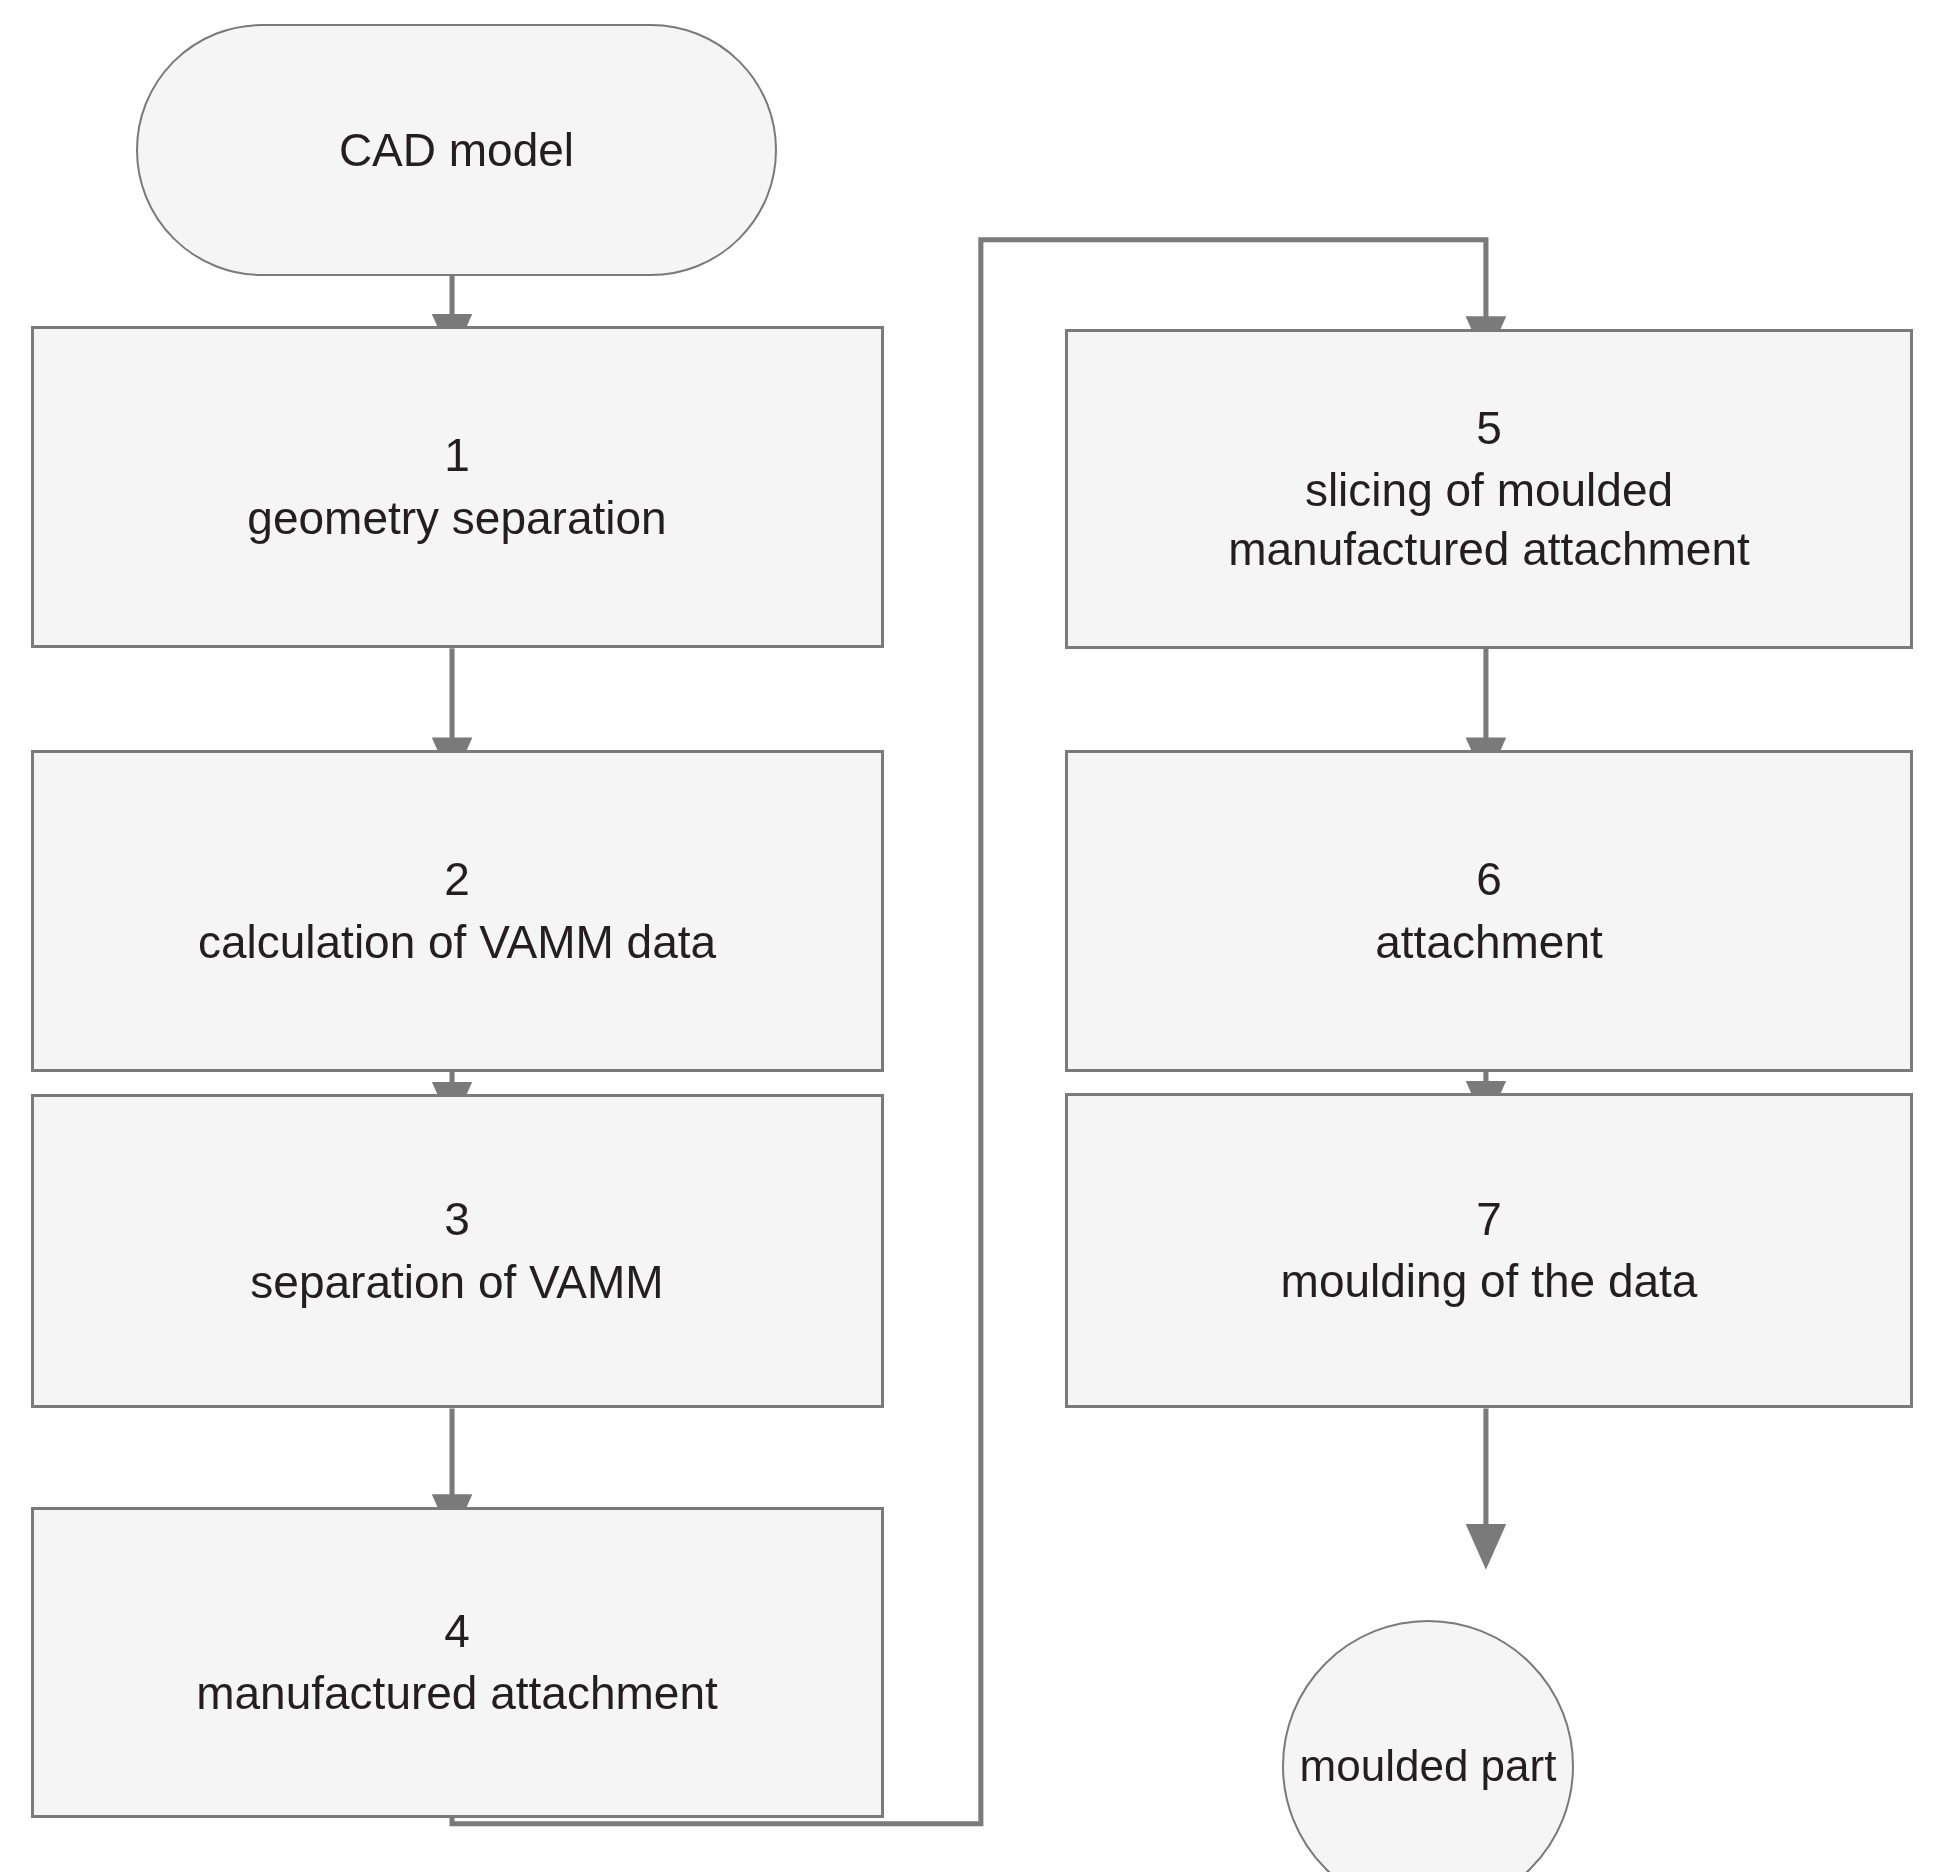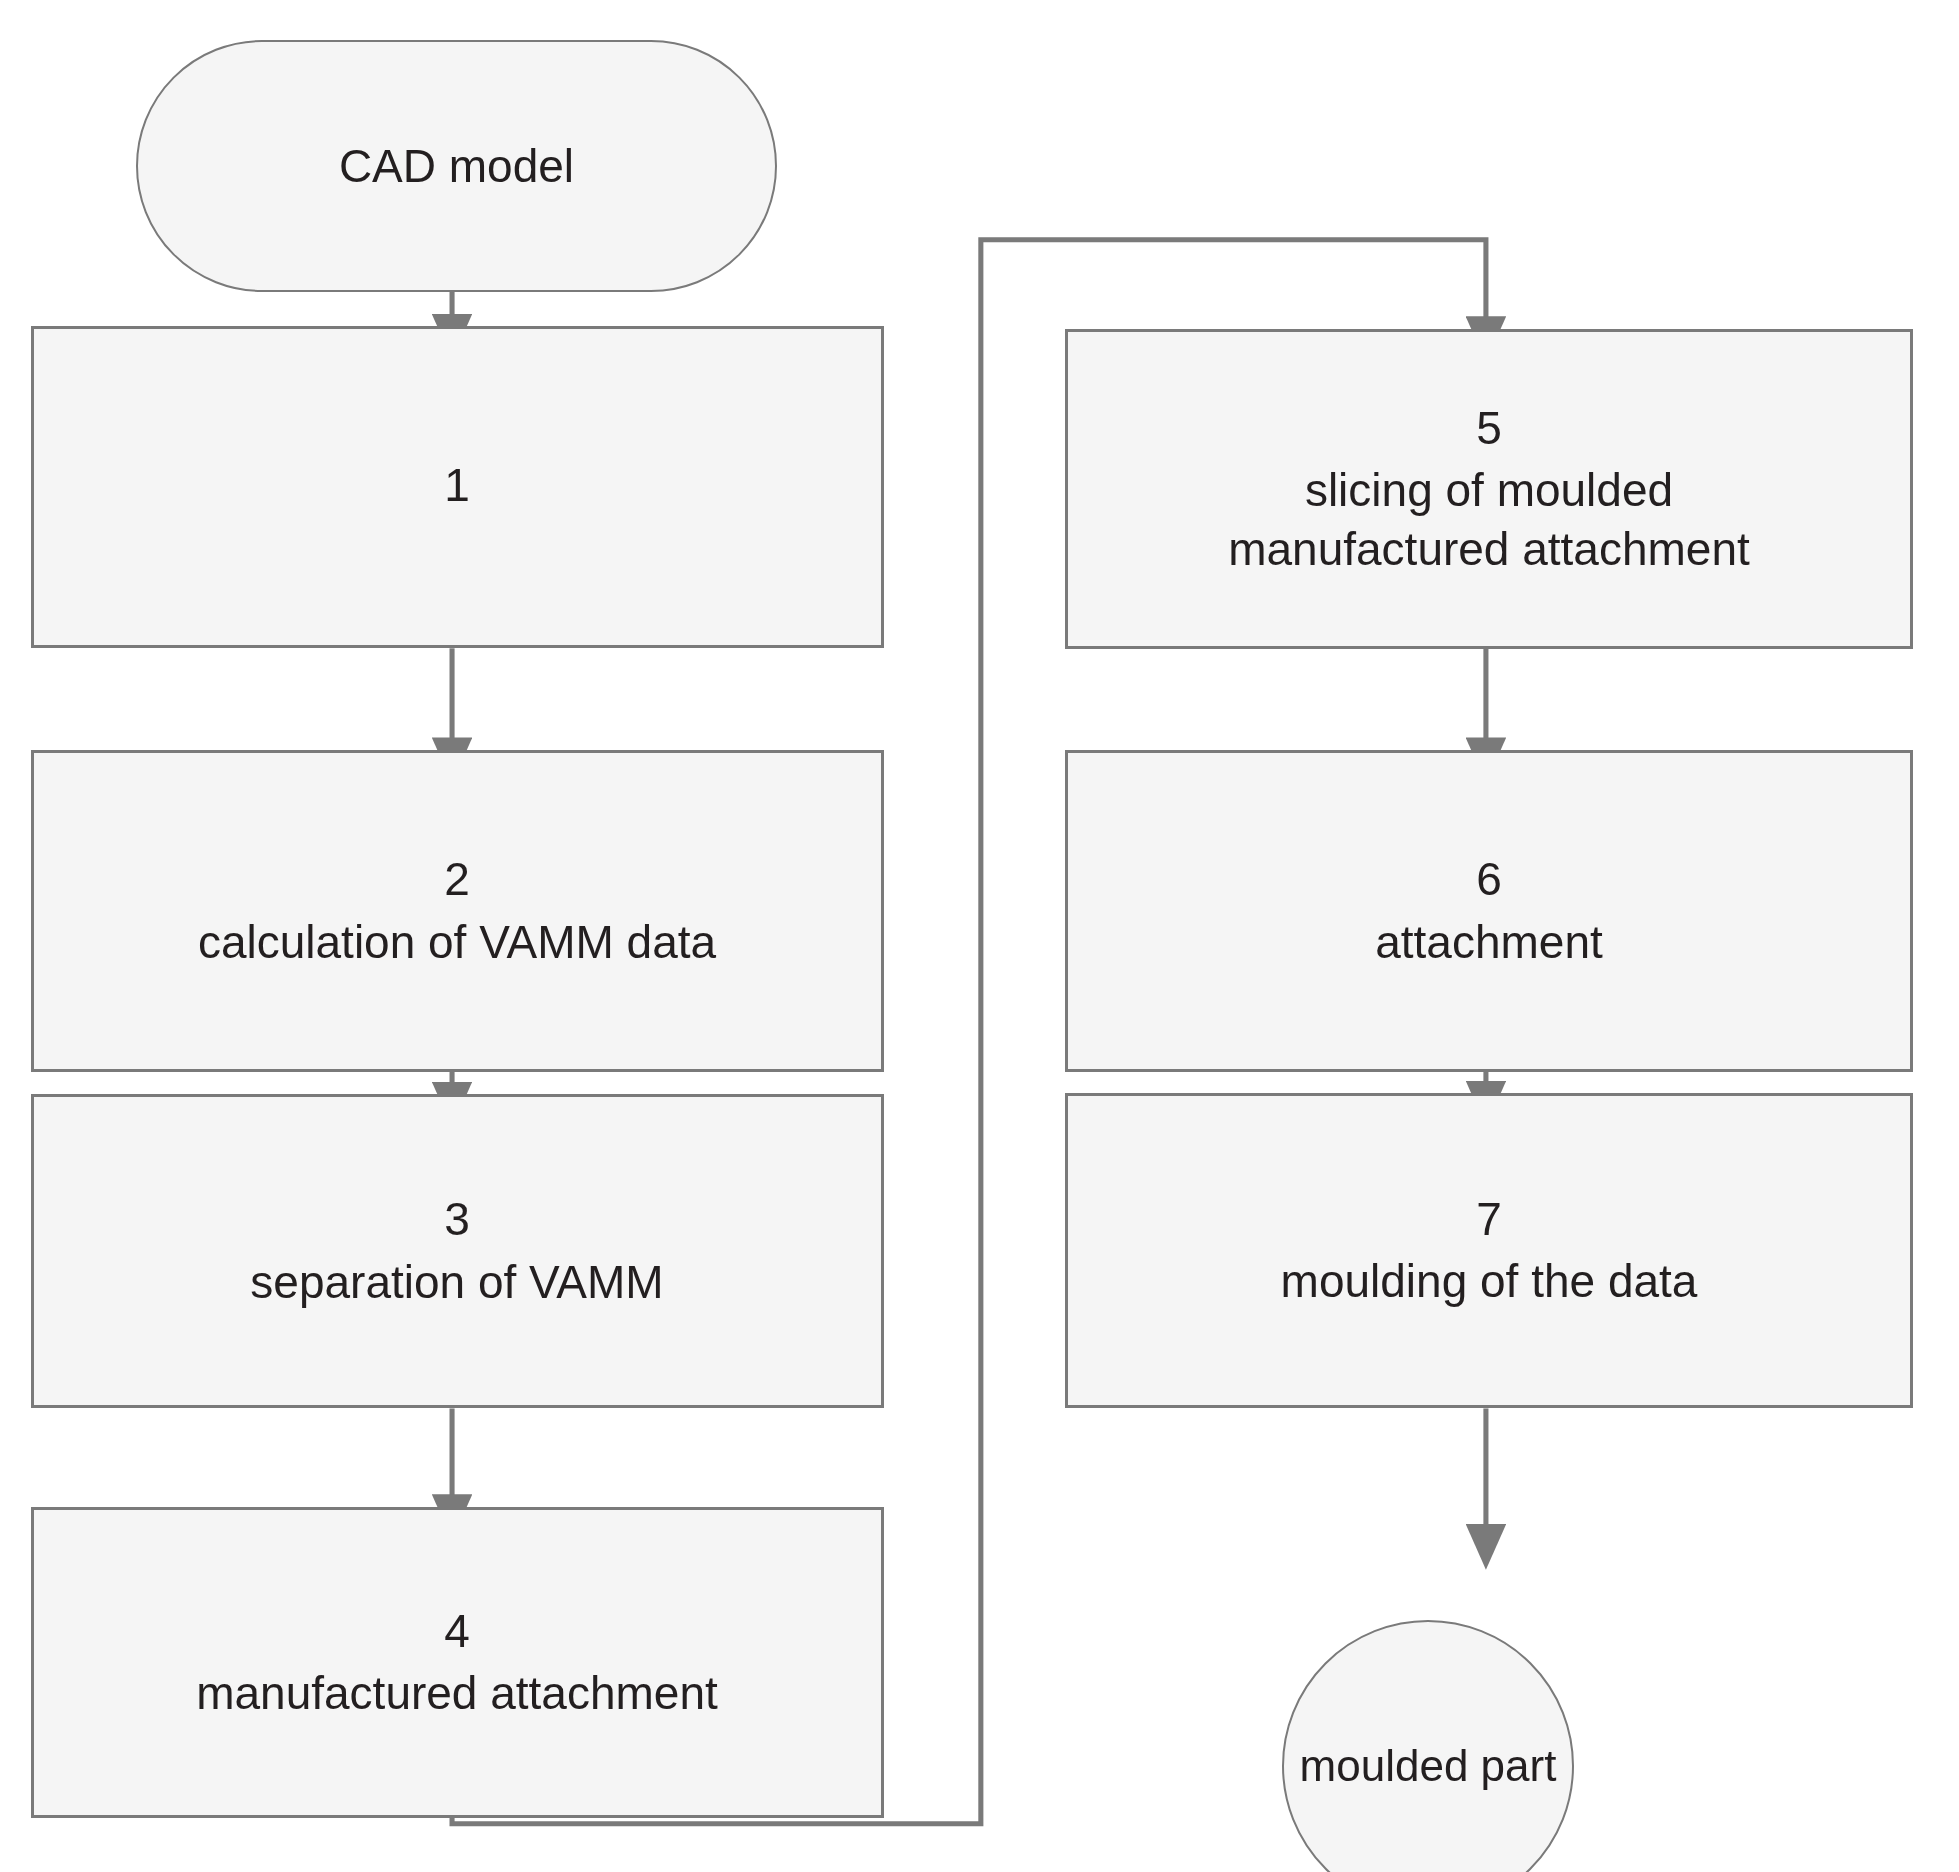--- a/index.html
+++ b/index.html
@@ -37,21 +37,20 @@
     font-size: 46px;
   }
   .proc .num {
     font-size: 46px;
     margin-bottom: 3.4px;
   }
   .terminator {
     border-radius: 8475px;
     border-width: 2.5px;
     font-size: 46px;
-    margin-top: 16px;
   }
   .circle-node {
     border-radius: 50%;
     border-width: 2.5px;
     font-size: 44px;
   }
   svg.edges {
     position: absolute;
     left: 0;
     top: 0;
@@ -104,20 +103,21 @@
       <path d="M 1753,1662 L 1753,1800" stroke="#7a7a7a" stroke-width="6" fill="none" marker-end="url(#arrowhead)"></path>
     </g>
   </svg>
 
   <div class="node terminator" style="left:136px; top:24px; width:641px; height:252px;">
     <span class="line">CAD model</span>
   </div>
 
   <div class="node proc" style="left:30.5px; top:326px; width:853px; height:322px;">
     <span class="line num">1</span>
+    <span class="line">geometry separation</span>
   </div>
 
   <div class="node proc" style="left:30.5px; top:750px; width:853px; height:322px;">
     <span class="line num">2</span>
     <span class="line">calculation of VAMM data</span>
   </div>
 
   <div class="node proc" style="left:30.5px; top:1094px; width:853px; height:314px;">
     <span class="line num">3</span>
     <span class="line">separation of VAMM</span>

